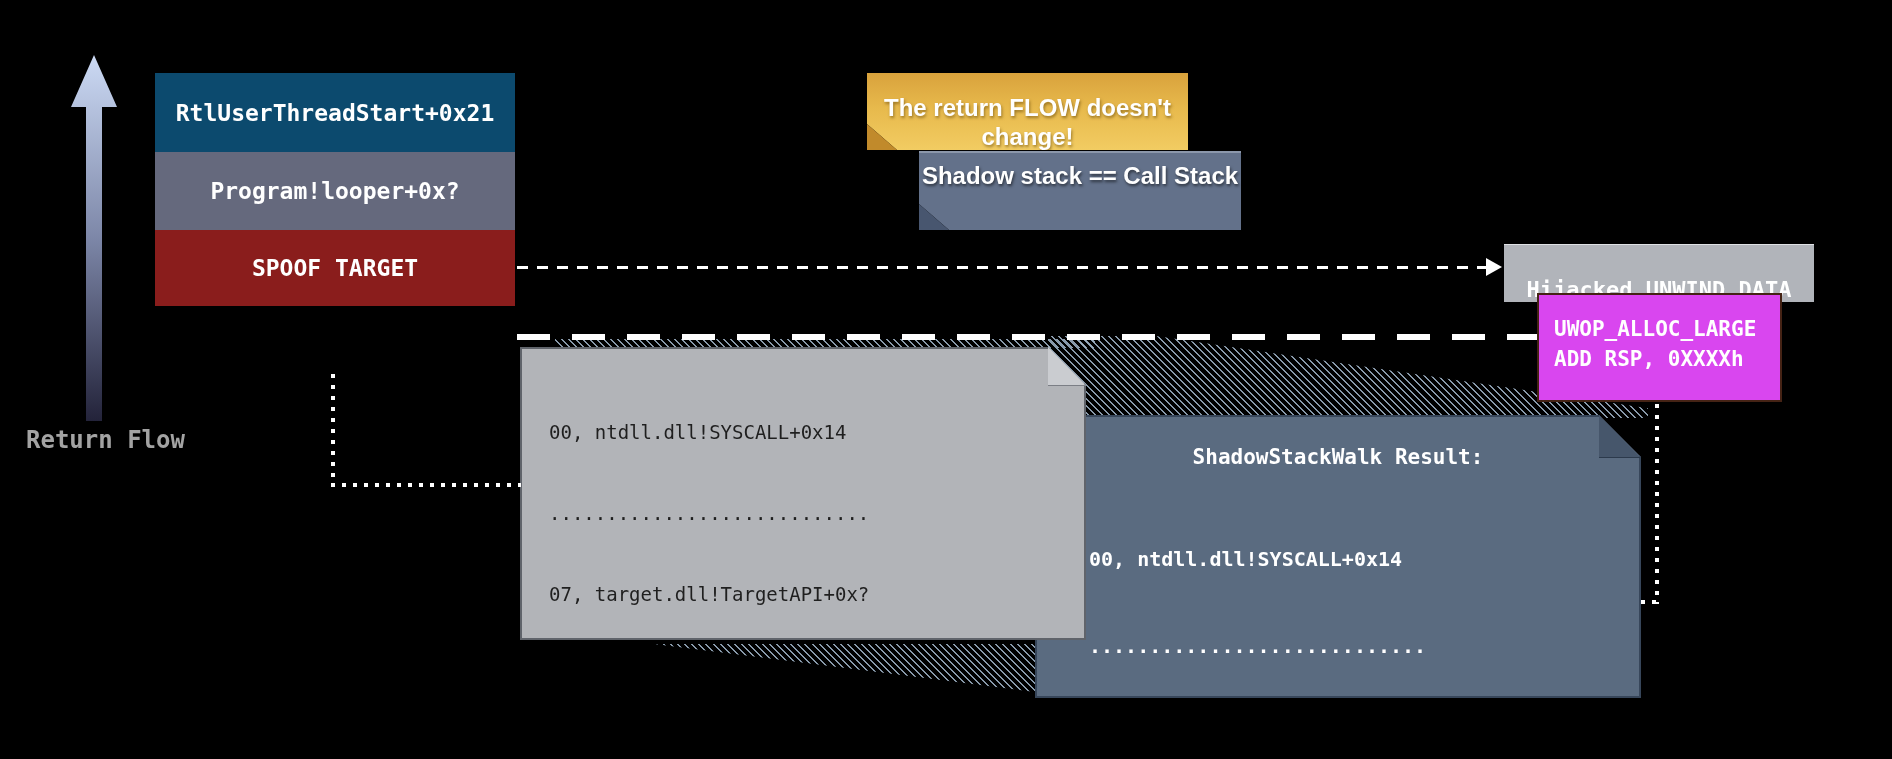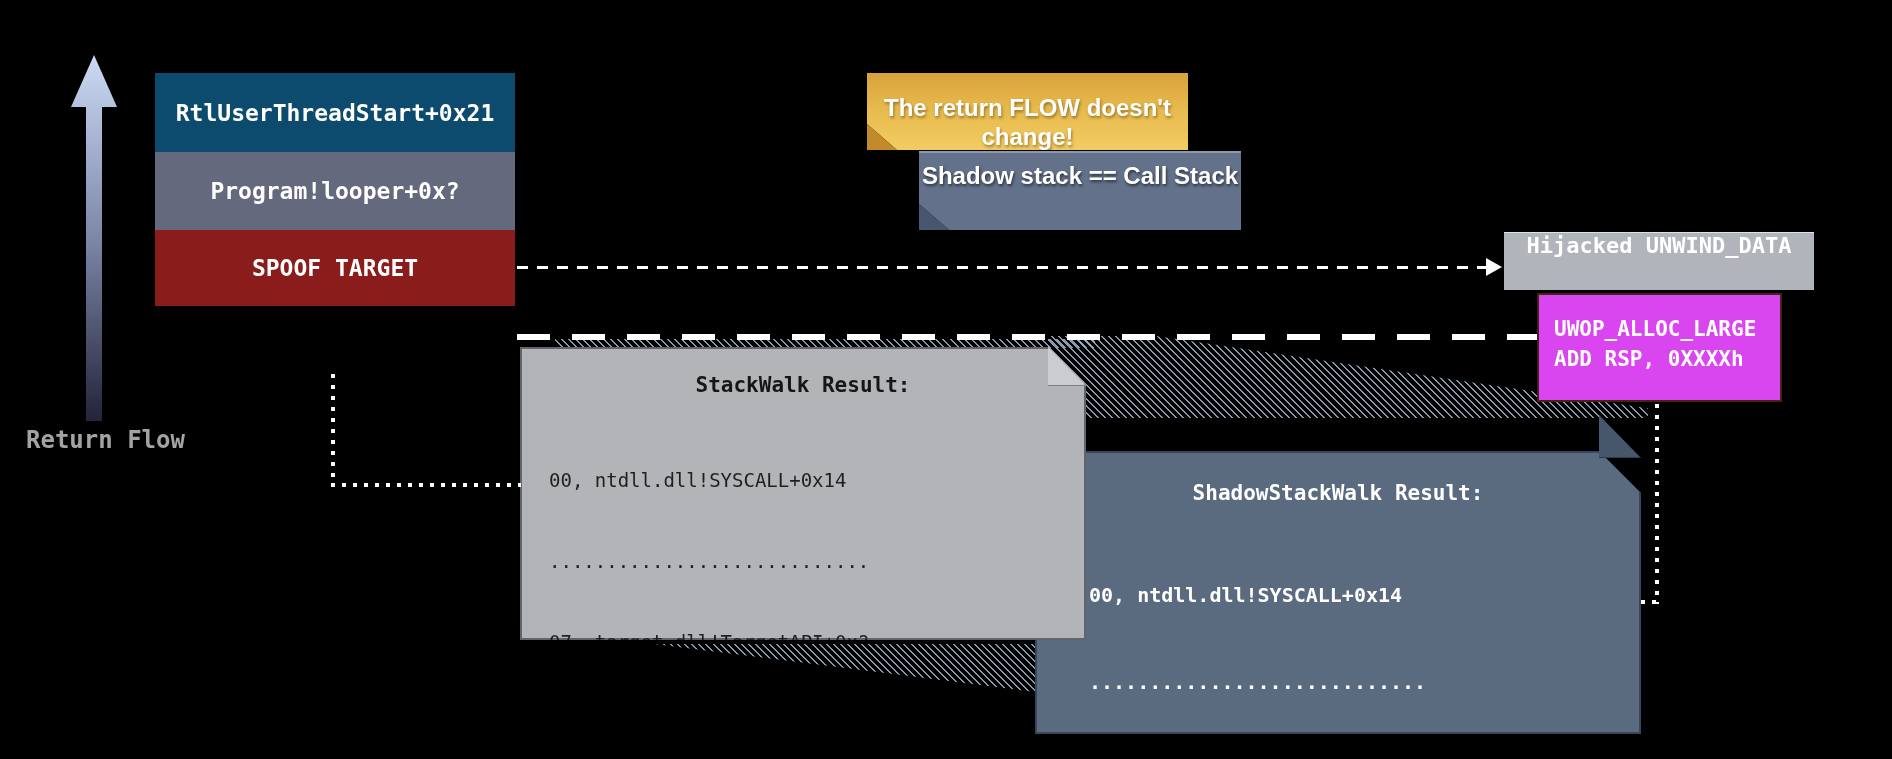--- a/index.html
+++ b/index.html
@@ -42,22 +42,22 @@
       text-shadow:1px 2px 3px rgba(90,60,0,.55);}
   #callout-yellow-fold{left:867px;top:124px;width:30px;height:26px;background:#c18a2b;
       clip-path:polygon(0 0,100% 100%,0 100%);}
   #callout-blue{left:919px;top:151px;width:322px;height:79px;padding-top:8px;box-sizing:border-box;
       background:#63718a;border-top:2px solid #8b97ab;
       text-shadow:1px 2px 3px rgba(0,0,0,.55);}
   #callout-blue-fold{left:919px;top:204px;width:30px;height:26px;background:#48566f;
       clip-path:polygon(0 0,100% 100%,0 100%);}
 
   
-  #hijacked-box{left:1504px;top:232px;width:310px;height:57px;background:#b1b4ba;
-      display:flex;align-items:flex-start;justify-content:center;
+  #hijacked-box{left:1504px;top:244px;width:310px;height:57px;background:#b1b4ba;
+      display:flex;align-items:flex-end;justify-content:center;
       color:#fff;font-weight:bold;font-size:22px;border-top:1px solid #dfe1e5;}
   #uwop-box{left:1537px;top:293px;width:245px;height:109px;background:#d946ef;
       border:2px solid #452315;box-sizing:border-box;
       color:#fff;font-weight:bold;font-size:21px;line-height:30px;
       padding:19px 0 4px 15px;}
 
   
   .hatch{background:repeating-linear-gradient(45deg,rgba(160,180,200,.85) 0 1.4px,transparent 1.4px 5px);}
   #hatch-strip{left:555px;top:339px;width:540px;height:9px;z-index:1;}
   #hatch-band{left:1048px;top:336px;width:600px;height:82px;z-index:1;
@@ -73,21 +73,21 @@
   #stackwalk-fold{left:1048px;top:347px;width:38px;height:38px;background:#caccd0;
       clip-path:polygon(0 0,100% 100%,0 100%);z-index:4;
       border-bottom:1px solid #7b7e85;}
   #stackwalk-note .note-title{margin-top:24px;text-align:center;
       color:#161616;font-weight:bold;font-size:21px;}
   #stackwalk-note .note-body{margin-top:16px;padding-left:27px;
       color:#1f1f1f;font-size:19px;line-height:27px;white-space:pre;}
 
   #shadow-note{left:1035px;top:415px;width:606px;height:283px;background:#5a6b80;
       border:2px solid #37465a;z-index:2;
-      clip-path:polygon(0 0,calc(100% - 42px) 0,100% 42px,100% 100%,0 100%);margin-top:36px;}
+      clip-path:polygon(0 0,calc(100% - 42px) 0,100% 42px,100% 100%,0 100%);}
   #shadow-fold{left:1599px;top:415px;width:42px;height:42px;background:#46566b;
       clip-path:polygon(0 0,100% 100%,0 100%);z-index:2;
       border-bottom:1px solid #2c3a4c;}
   #shadow-note .note-title{margin-top:28px;text-align:center;
       color:#fff;font-weight:bold;font-size:21px;}
   #shadow-note .note-body{margin-top:18px;padding-left:52px;
       color:#fff;font-weight:bold;font-size:20px;line-height:29px;white-space:pre;}
 
   .z5{z-index:5;}
 </style>
@@ -139,21 +139,20 @@
 
   <div class="abs z5" id="hijacked-box">
     <span>Hijacked UNWIND_DATA</span>
   </div>
   <div class="abs z5" id="uwop-box">
     <div>UWOP_ALLOC_LARGE</div>
     <div>ADD RSP, 0XXXXh</div>
   </div>
 
   <div class="abs note" id="stackwalk-note">
-    <div class="note-title">StackWalk Result:</div>
     <div class="note-body">
       <div>00, ntdll.dll!SYSCALL+0x14</div>
       <div>............................</div>
       <div>07, target.dll!TargetAPI+0x?</div>
       <div>08, Program!looper+0x?</div>
       
       
     </div>
   </div>
   <div class="abs" id="stackwalk-fold"></div>

